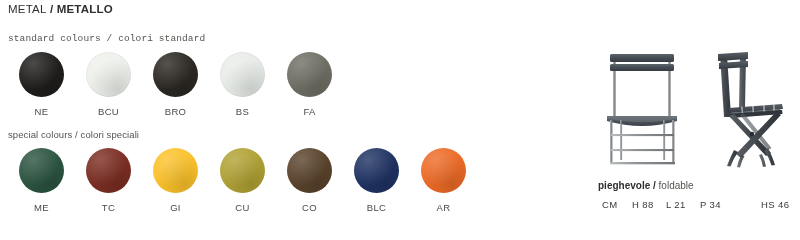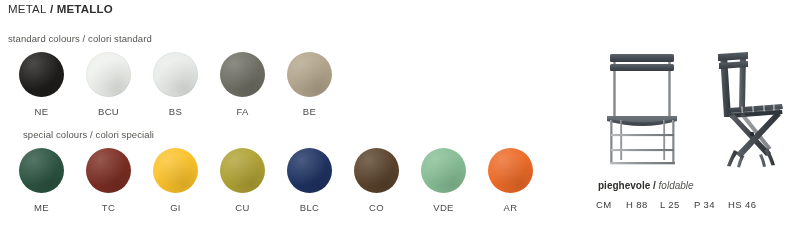--- a/index.html
+++ b/index.html
@@ -44,22 +44,22 @@
   .material-title .mt-it { font-weight: 700; }
 
   .section-label {
     position: absolute;
     left: 8px;
     font-size: 9.5px;
     color: #55544f;
     letter-spacing: 0.1px;
     white-space: nowrap;
   }
-  .section-label.standard { top: 33px; }
-  .section-label.special  { top: 129px; margin-left: 15px; }
+  .section-label.standard { top: 33px; font-family: Liberation Mono, monospace; }
+  .section-label.special  { top: 129px; }
 
   .swatch-row {
     position: absolute;
     left: 8px;
     display: flex;
   }
   .swatch-row.standard { top: 52px; }
   .swatch-row.special  { top: 148px; }
 
   .swatch-cell {
@@ -123,36 +123,36 @@
   .product-caption {
     position: absolute;
     left: 8px;
     top: 180px;
     font-size: 10px;
     white-space: nowrap;
     color: #2f2f2d;
   }
   .product-caption .pc-it { font-weight: 700; }
   .product-caption .pc-sep { font-weight: 700; }
-  .product-caption .pc-en { font-style: italic; font-weight: 400; color: #55544f; }
+  .product-caption .pc-en { font-weight: 400; color: #55544f; }
 
   .dims-row {
     position: absolute;
-    left: 6px;
+    left: 12px;
     top: 199px;
     display: flex;
     align-items: flex-start;
     font-size: 9.5px;
     letter-spacing: 0.4px;
     color: #3a3a38;
     white-space: nowrap;
   }
   .dim-unit { width: 30px; }
   .dim-item { width: 34px; }
-  .dim-item.last { width: auto; }
+  .dim-item.last { width: auto; margin-left: 27px; }
 </style>
 </head>
 <body>
 
 <div class="page">
 
   <div class="colours-pane">
 
     <div class="material-title">
       <span class="mt-en">METAL</span><span>&nbsp;</span><span class="mt-sep">/</span><span>&nbsp;</span><span class="mt-it">METALLO</span>
@@ -162,31 +162,31 @@
     <div class="swatch-row standard" id="standard-row">
         <div class="swatch-cell">
           <div class="swatch-dot" style="background-color: rgb(31, 30, 28);"></div>
           <div class="swatch-label">NE</div>
         </div>
         <div class="swatch-cell">
           <div class="swatch-dot pale" style="background-color: rgb(238, 241, 236);"></div>
           <div class="swatch-label">BCU</div>
         </div>
         <div class="swatch-cell">
+          <div class="swatch-dot" style="background-color: rgb(44, 40, 35);"></div>
+          <div class="swatch-label">BRO</div>
+        </div>
+        <div class="swatch-cell">
           <div class="swatch-dot pale" style="background-color: rgb(233, 237, 233);"></div>
           <div class="swatch-label">BS</div>
         </div>
         <div class="swatch-cell">
           <div class="swatch-dot" style="background-color: rgb(111, 111, 101);"></div>
           <div class="swatch-label">FA</div>
         </div>
-        <div class="swatch-cell">
-          <div class="swatch-dot" style="background-color: rgb(180, 166, 141);"></div>
-          <div class="swatch-label">BE</div>
-        </div>
       </div>
 
     <div class="section-label special">special colours / colori speciali</div>
     <div class="swatch-row special" id="special-row">
         <div class="swatch-cell">
           <div class="swatch-dot" style="background-color: rgb(44, 84, 65);"></div>
           <div class="swatch-label">ME</div>
         </div>
         <div class="swatch-cell">
           <div class="swatch-dot" style="background-color: rgb(124, 46, 35);"></div>
@@ -194,30 +194,26 @@
         </div>
         <div class="swatch-cell">
           <div class="swatch-dot" style="background-color: rgb(251, 194, 43);"></div>
           <div class="swatch-label">GI</div>
         </div>
         <div class="swatch-cell">
           <div class="swatch-dot" style="background-color: rgb(176, 162, 53);"></div>
           <div class="swatch-label">CU</div>
         </div>
         <div class="swatch-cell">
+          <div class="swatch-dot" style="background-color: rgb(90, 67, 44);"></div>
+          <div class="swatch-label">CO</div>
+        </div>
+        <div class="swatch-cell">
           <div class="swatch-dot" style="background-color: rgb(31, 51, 99);"></div>
           <div class="swatch-label">BLC</div>
-        </div>
-        <div class="swatch-cell">
-          <div class="swatch-dot" style="background-color: rgb(90, 67, 44);"></div>
-          <div class="swatch-label">CO</div>
-        </div>
-        <div class="swatch-cell">
-          <div class="swatch-dot" style="background-color: rgb(135, 190, 149);"></div>
-          <div class="swatch-label">VDE</div>
         </div>
         <div class="swatch-cell">
           <div class="swatch-dot" style="background-color: rgb(237, 107, 39);"></div>
           <div class="swatch-label">AR</div>
         </div>
       </div>
 
   </div>
 
   <div class="product-pane">
@@ -311,20 +307,20 @@
 
     </div>
 
     <div class="product-caption">
       <span class="pc-it">pieghevole</span><span>&nbsp;</span><span class="pc-sep">/</span><span>&nbsp;</span><span class="pc-en">foldable</span>
     </div>
 
     <div class="dims-row" id="dims-row">
       <span class="dim-unit">CM</span>
     <span class="dim-item">H 88</span>
-        <span class="dim-item">L 25</span>
+        <span class="dim-item">L 21</span>
         <span class="dim-item">P 34</span>
         <span class="dim-item last">HS 46</span>
       </div>
 
   </div>
 
 </div>
 
 </body></html>

